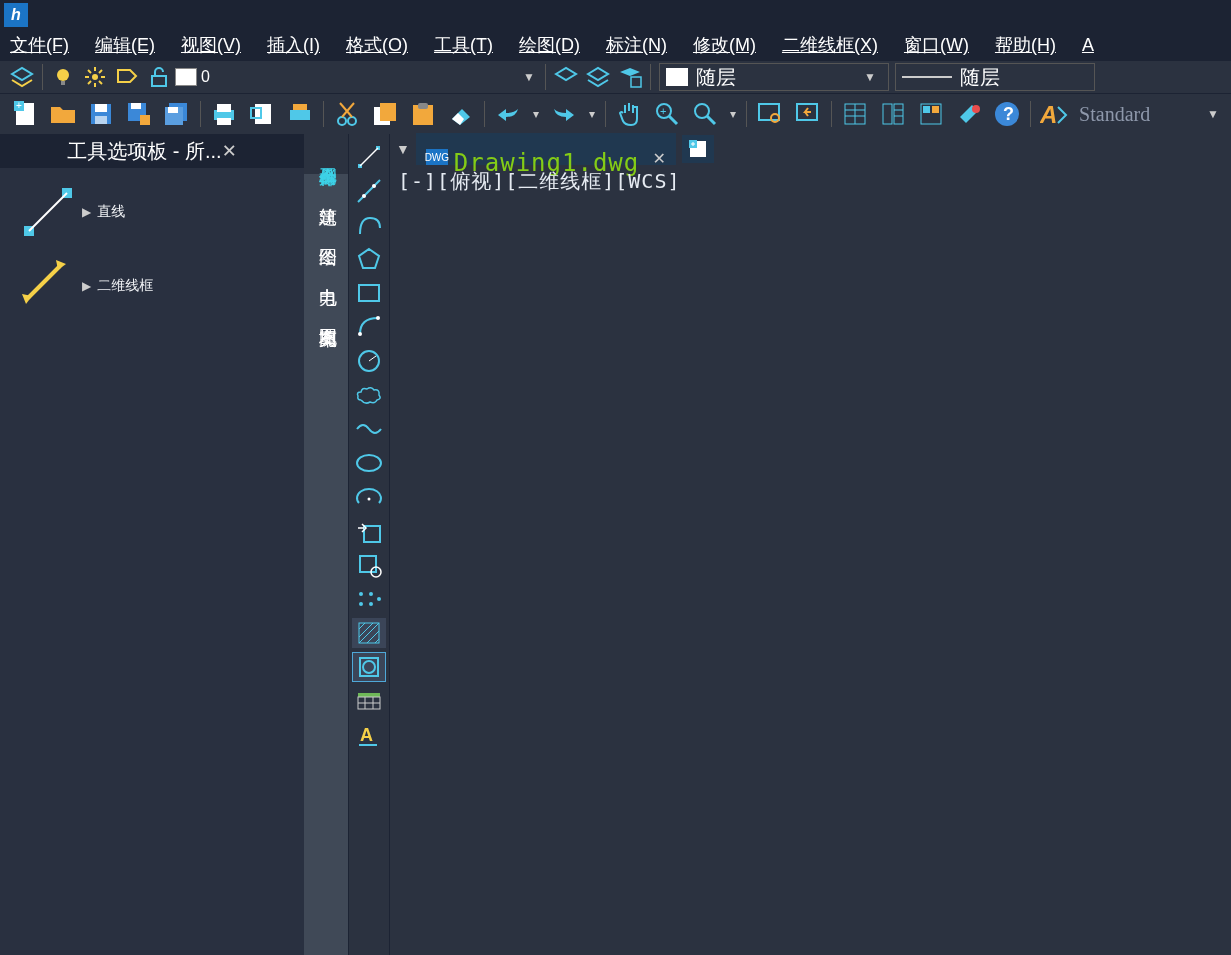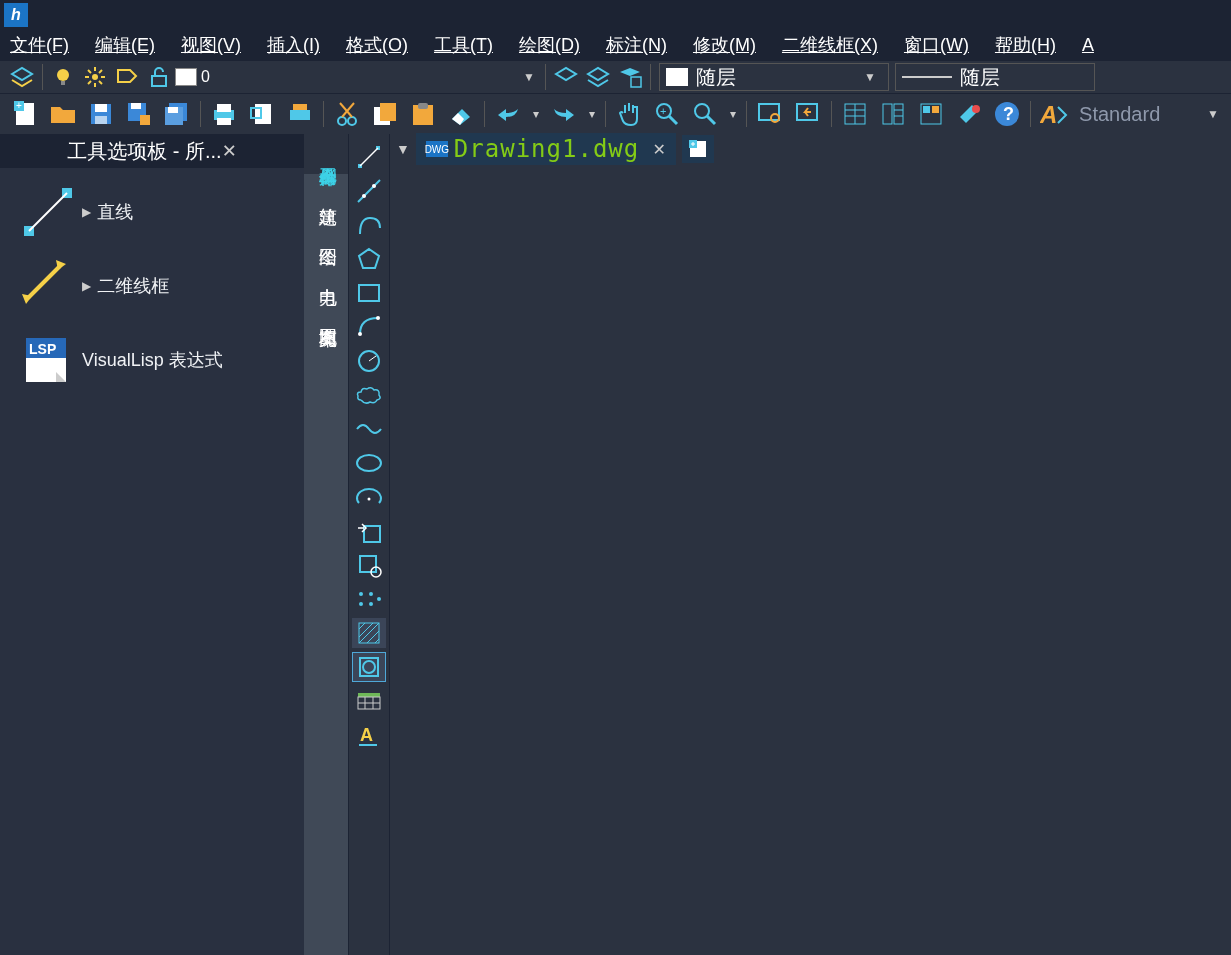--- a/index.html
+++ b/index.html
@@ -15,45 +15,45 @@
 .layer-swatch { width: 22px; height: 18px; background: #fff; border:1px solid #888; }
 .layer-input { flex: 0 0 320px; height: 26px; background: #2B3240; color:#fff; border:none; font-size:16px; padding-left:4px;}
 .dropdown-arrow { color:#ccc; font-size:12px; margin: 0 6px; }
 .bylayer-box { display:flex; align-items:center; gap:8px; border:1px solid #555; height:28px; padding: 0 6px; min-width: 230px; margin-left:4px;}
 .bylayer-swatch { width:22px; height:18px; background:#fff;}
 .linetype-box { display:flex; align-items:center; gap:8px; border:1px solid #555; height:28px; padding: 0 6px; min-width: 200px; margin-left:6px;}
 .line-sample { width: 50px; height: 2px; background:#ccc; }
 
 .toolbar2 { height: 40px; background: #2B3240; display:flex; align-items:center; padding: 0 6px; }
 .ic2 { width: 32px; height: 32px; display:flex; align-items:center; justify-content:center; margin: 0 3px; }
-.style-name { font-size: 20px; color:#8E98AB; margin-left:6px; flex:1;}
+.style-name { font-size: 20px; color:#8E98AB; margin-left:6px; flex:1;font-family:Liberation Serif, serif;}
 
 .main-area { display:flex; height: calc(955px - 30px - 30px - 34px - 40px); }
 .tool-palette { width: 304px; background:#293040; display:flex; flex-direction:column; }
 .palette-header { height: 34px; background:#1C2333; display:flex; align-items:center; padding: 0 10px; justify-content: center;}
 .palette-header-title { color:#fff; font-size: 20px; }
 .palette-close { color:#ccc; font-size:18px; }
 .palette-body { flex:1; background:#293040; padding: 16px 6px; }
 .palette-item { display:flex; align-items:center; margin-bottom: 18px; padding-left: 14px; gap: 6px;}
-.palette-item-label { font-size: 18px; color:#F0F2F5; }
+.palette-item-label { font-size: 14px; color:#F0F2F5; }
 .tri { color:#ccc; font-size:12px; }
 
 .side-tabs { width: 44px; background:#404957; display:flex; flex-direction:column; }
 .side-tab { flex:0 0 auto; writing-mode: vertical-rl; text-align:center; padding: 20px 8px; font-size:18px; color:#fff; }
 .side-tab.active { background:#2B3240; color:#3DD2E8; }
 
 .draw-toolbar { width: 42px; background:#2B3240; border-left:1px solid #1C2333; border-right:1px solid #1C2333; display:flex; flex-direction:column; align-items:center; padding-top:8px; gap:4px;}
 .dtb { width:34px; height:30px; display:flex; align-items:center; justify-content:center; }
 .dtb.active { background:#3B4558; border:1px solid #4FA8D8;}
 .dtb.hl { background:#3B4558; }
 
 .canvas-area { flex:1; background:#2B3240; display:flex; flex-direction:column; }
 .tab-strip { height: 30px; background:#2B3240; display:flex; align-items:center; padding-left:6px; }
 .tab-tri { color:#ccc; margin-right:6px; }
-.doc-tab { height: 28px; background:#203850; display:flex; align-items:center; padding: 16px 10px; gap:6px; min-width: 260px; }
+.doc-tab { height: 28px; background:#203850; display:flex; padding: 16px 10px; gap:6px; min-width: 260px; }
 .doc-icon { width: 22px; height: 16px; background:#1B74C5; font-size:10px; color:#fff; display:flex;align-items:center;justify-content:center;}
 .doc-name { font-family: monospace; font-size: 24px; color:#84cc16; letter-spacing:1px;}
 .doc-close { color:#ccc; font-size:16px; margin-left:auto;}
 .new-tab { width:32px; height:28px; background:#203850; display:flex; align-items:center; justify-content:center; margin-left:6px;}
 .viewport-labels { font-family: monospace; font-size: 20px; color:#E6EBF2; padding: 4px 8px; letter-spacing:1px;}
 
 svg { display:block; }
 </style>
 </head>
 <body>
@@ -344,29 +344,20 @@
       </div>
       <div class="palette-item">
         <svg width="56" height="56">
             <line x1="8" y1="40" x2="40" y2="8" stroke="#F5D048" stroke-width="4"></line>
             <polygon points="6,46 12,38 2,36" fill="#F5D048"></polygon>
             <polygon points="46,6 38,12 36,2" fill="#F5D048"></polygon>
           </svg>
         <span class="tri">▶</span>
         <span class="palette-item-label">二维线框</span>
       </div>
-      <div class="palette-item">
-        <svg width="56" height="56">
-            <rect x="6" y="6" width="40" height="44" fill="#fff"></rect>
-            <rect x="6" y="6" width="40" height="20" fill="#2668B8"></rect>
-            <text x="9" y="22" fill="#fff" font-size="14" font-weight="bold">LSP</text>
-            <path d="M36 40 L46 50 L36 50 Z" fill="#ccc"></path>
-          </svg>
-        <span class="palette-item-label">VisualLisp 表达式</span>
-      </div>
     </div>
   </div>
 
   <div class="side-tabs">
     <div class="side-tab active">命令工具样例</div>
     <div class="side-tab">建筑</div>
     <div class="side-tab">绘图</div>
     <div class="side-tab">电力</div>
     <div class="side-tab">填充图案</div>
   </div>
@@ -499,15 +490,16 @@
       </div>
       <div class="new-tab">
         <svg width="20" height="20">
             <rect x="2" y="2" width="16" height="16" fill="#fff"></rect>
             <rect x="1" y="1" width="8" height="8" fill="#4FC8E8"></rect>
             <line x1="3" y1="5" x2="7" y2="5" stroke="#fff"></line>
             <line x1="5" y1="3" x2="5" y2="7" stroke="#fff"></line>
           </svg>
       </div>
     </div>
+    <div class="viewport-labels">[-][俯视][二维线框][WCS]</div>
     <div style="flex:1"></div>
   </div>
 </div>
 
 </body></html>

